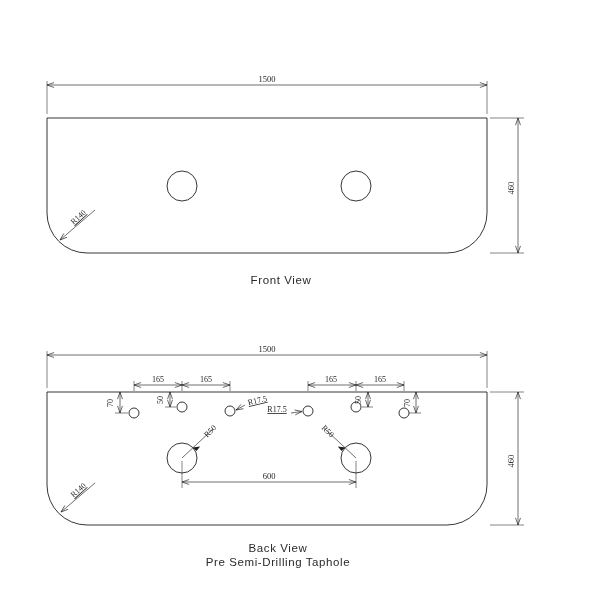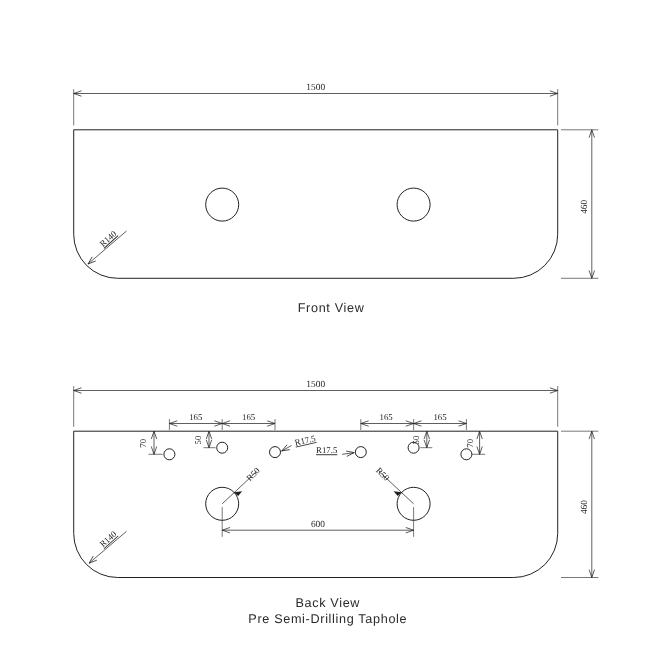--- a/index.html
+++ b/index.html
@@ -1,16 +1,16 @@
 <!DOCTYPE html>
 <html><head>
 <meta charset="utf-8">
 <style>
   html,body{margin:0;padding:0;background:#ffffff;}
-  .page{width:532px;height:600px;background:#ffffff;position:relative;overflow:hidden;margin-left:20px;}
+  .page{width:532px;height:600px;background:#ffffff;position:relative;overflow:hidden;}
   svg{display:block;}
   .outline{fill:none;stroke:#1f1f1f;stroke-width:0.9;}
   .hole{fill:none;stroke:#1f1f1f;stroke-width:0.9;}
   .dim{stroke:#1f1f1f;stroke-width:0.65;fill:none;}
   .ext{stroke:#1f1f1f;stroke-width:0.55;fill:none;}
   .dim-t{font-family:"Liberation Serif", serif;font-size:8.5px;fill:#1f1f1f;}
   .dim-s{font-family:"Liberation Serif", serif;font-size:8px;fill:#1f1f1f;}
   .ul{text-decoration:underline;}
   .cap{font-family:"Liberation Sans", sans-serif;font-size:11.5px;letter-spacing:0.6px;fill:#2a2a2a;}
 </style>

